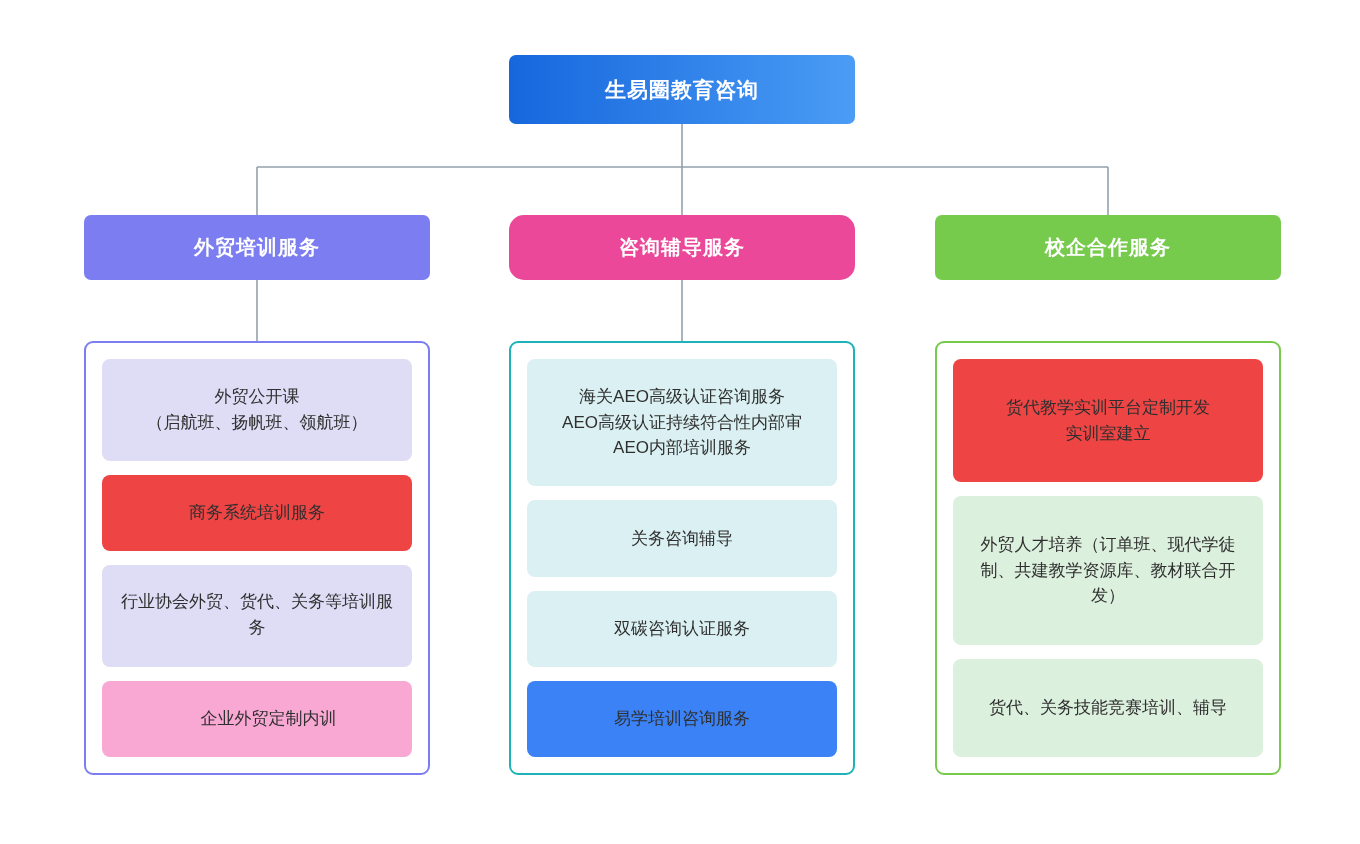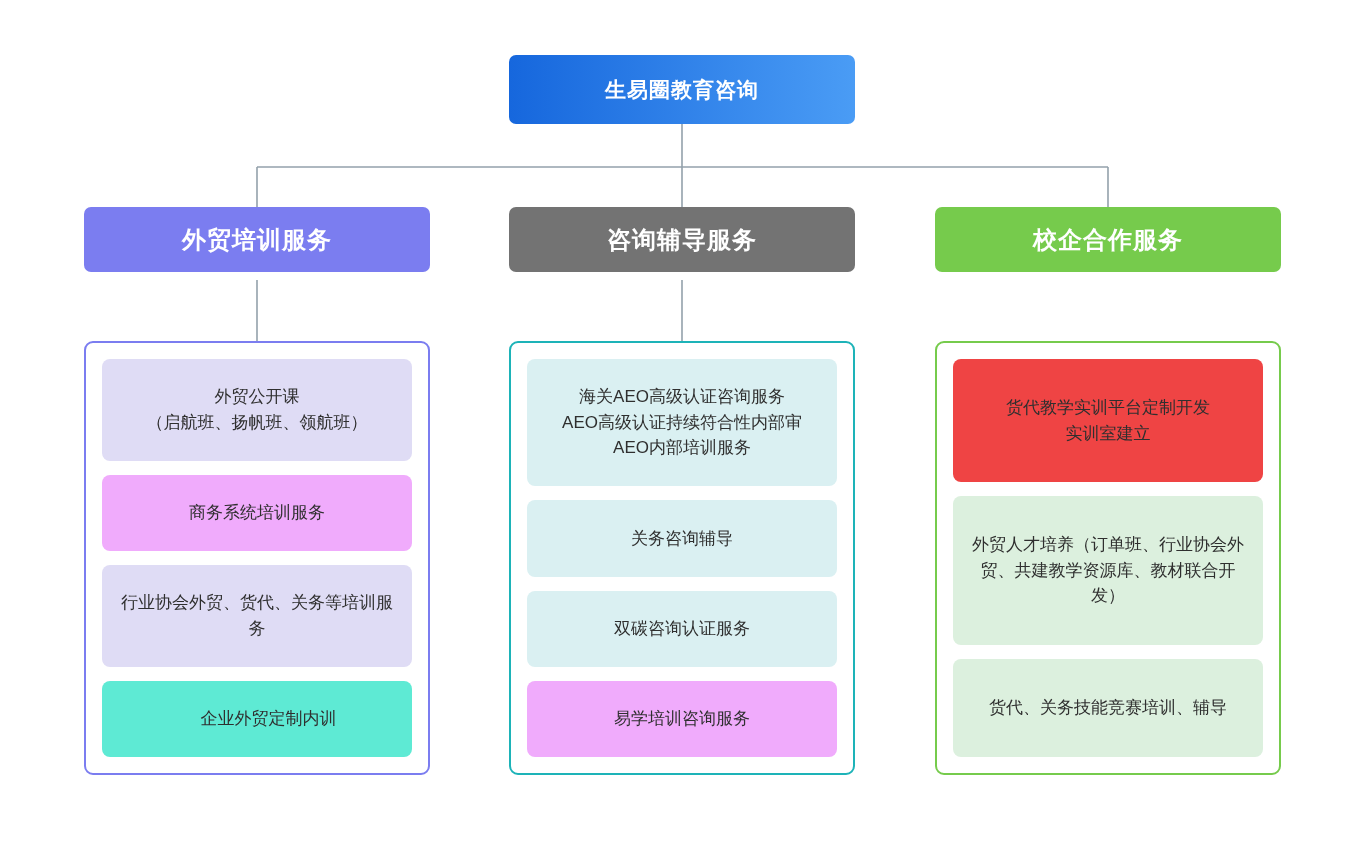--- a/index.html
+++ b/index.html
@@ -47,29 +47,29 @@
     justify-content: center;
     color: #ffffff;
     font-size: 21px;
     font-weight: bold;
     letter-spacing: 1px;
   }
 
   
   .col-header {
     position: absolute;
-    top: 207px;
+    top: 215px;
     width: 346px;
     height: 65px;
     border-radius: 7px;
     display: flex;
     align-items: center;
     justify-content: center;
     color: #ffffff;
-    font-size: 24px;
+    font-size: 20px;
     font-weight: bold;
     letter-spacing: 1px;
   }
 
   
   .col-box {
     position: absolute;
     top: 341px;
     width: 346px;
     height: 434px;
@@ -125,44 +125,44 @@
     <line x1="682" y1="280" x2="682" y2="341" stroke="#93a1ab" stroke-width="1.6"></line>
   </svg>
 
   <div class="root-node" style="background: linear-gradient(90deg, rgb(22, 103, 221) 0%, rgb(74, 156, 245) 100%);">
     <span>生易圈教育咨询</span>
   </div>
 
   <div class="col-header col-0" style="background: rgb(123, 125, 240);">
     <span>外贸培训服务</span>
   </div>
-  <div class="col-header col-1" style="background: #737373;">
+  <div class="col-header col-1" style="background: #ec4899; border-radius: 15px;">
     <span>咨询辅导服务</span>
   </div>
   <div class="col-header col-2" style="background: rgb(118, 203, 76);">
     <span>校企合作服务</span>
   </div>
 
   <div class="col-box col-0" style="border-color: rgb(123, 125, 240);">
     <div class="item-card" style="background: rgb(223, 220, 245);">外贸公开课
 （启航班、扬帆班、领航班）</div>
-    <div class="item-card" style="background: #f0abfc;">商务系统培训服务</div>
-    <div class="item-card" style="background: rgb(223, 220, 245);">行业协会外贸、货代、关务等培训服务</div>
-    <div class="item-card" style="background: #5eead4; padding-left: 35px;">企业外贸定制内训</div>
+    <div class="item-card" style="background: #ef4444;">商务系统培训服务</div>
+    <div class="item-card" style="background: rgb(223, 220, 245); font-family: Liberation Mono, monospace;">行业协会外贸、货代、关务等培训服务</div>
+    <div class="item-card" style="background: #f9a8d4; padding-left: 35px;">企业外贸定制内训</div>
   </div>
 
   <div class="col-box col-1" style="border-color: rgb(29, 179, 184);">
     <div class="item-card" style="background: rgb(218, 240, 242);">海关AEO高级认证咨询服务
 AEO高级认证持续符合性内部审
 AEO内部培训服务</div>
     <div class="item-card" style="background: rgb(218, 240, 242);">关务咨询辅导</div>
     <div class="item-card" style="background: rgb(218, 240, 242);">双碳咨询认证服务</div>
-    <div class="item-card" style="background: #f0abfc;">易学培训咨询服务</div>
+    <div class="item-card" style="background: #3b82f6;">易学培训咨询服务</div>
   </div>
 
   <div class="col-box col-2" style="border-color: rgb(118, 203, 76);">
     <div class="item-card" style="background: #ef4444;">货代教学实训平台定制开发
 实训室建立</div>
-    <div class="item-card" style="background: rgb(220, 240, 222);">外贸人才培养（订单班、行业协会外贸、共建教学资源库、教材联合开发）</div>
+    <div class="item-card" style="background: rgb(220, 240, 222);">外贸人才培养（订单班、现代学徒制、共建教学资源库、教材联合开发）</div>
     <div class="item-card" style="background: rgb(220, 240, 222);">货代、关务技能竞赛培训、辅导</div>
   </div>
 
 </div>
 
 </body></html>

